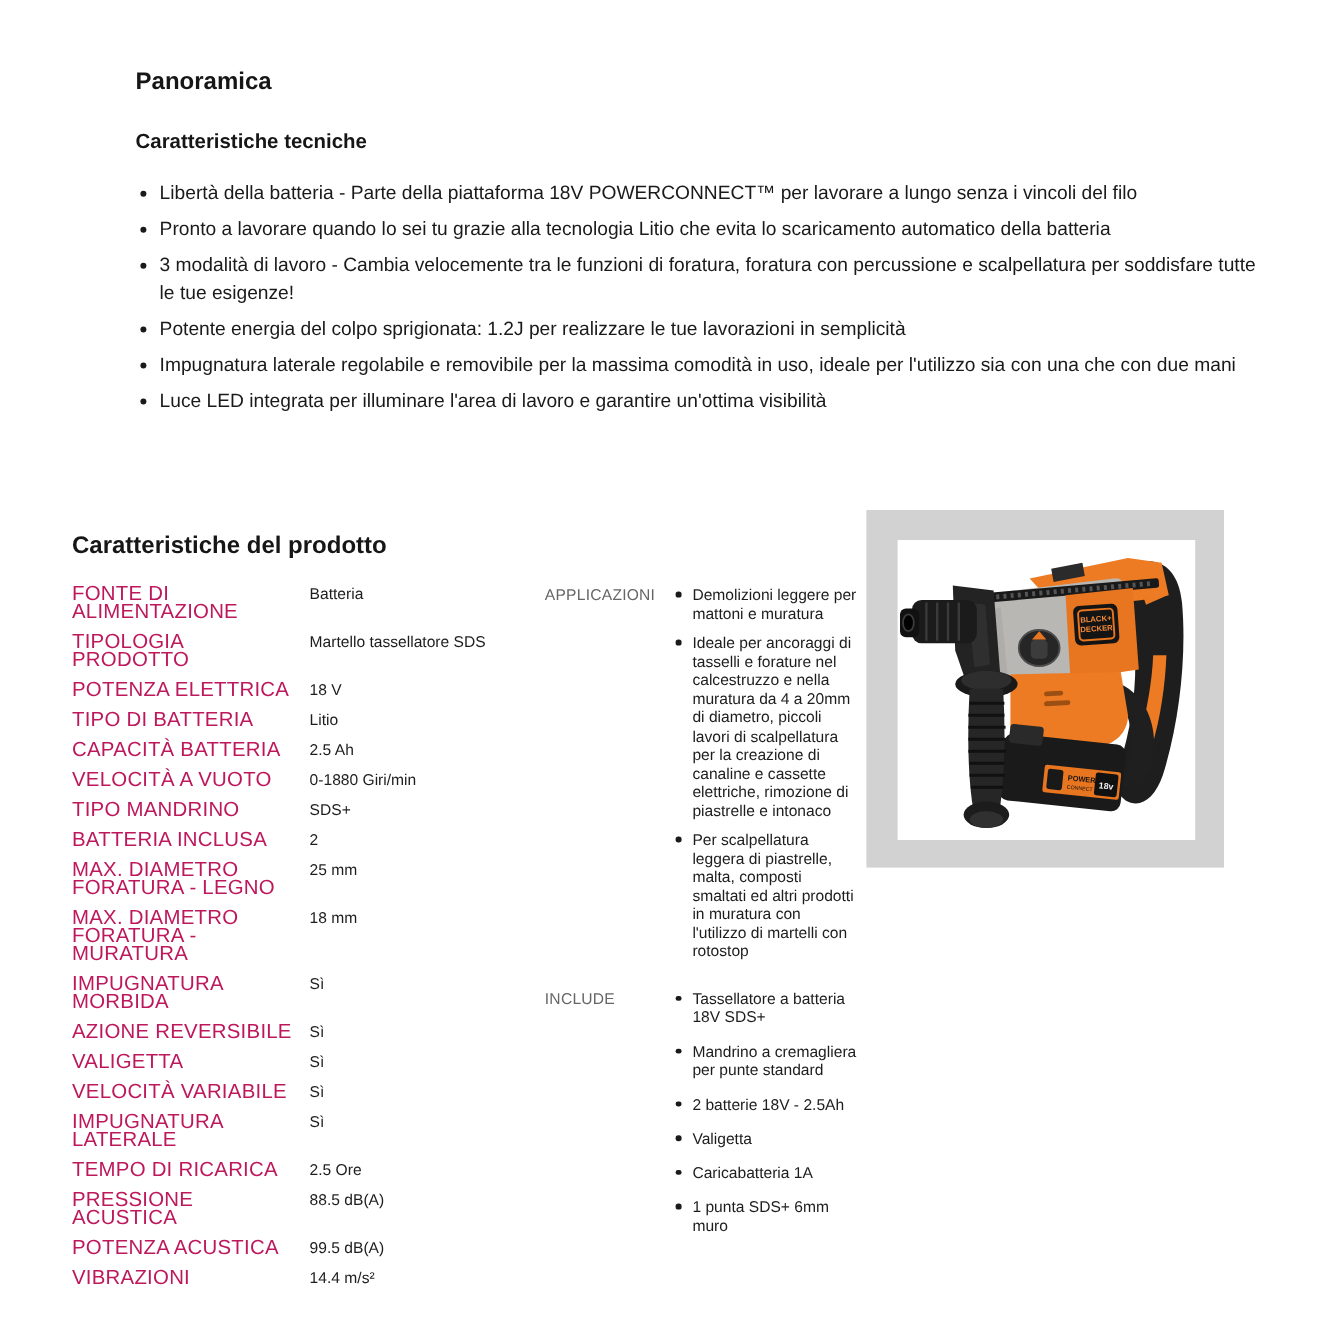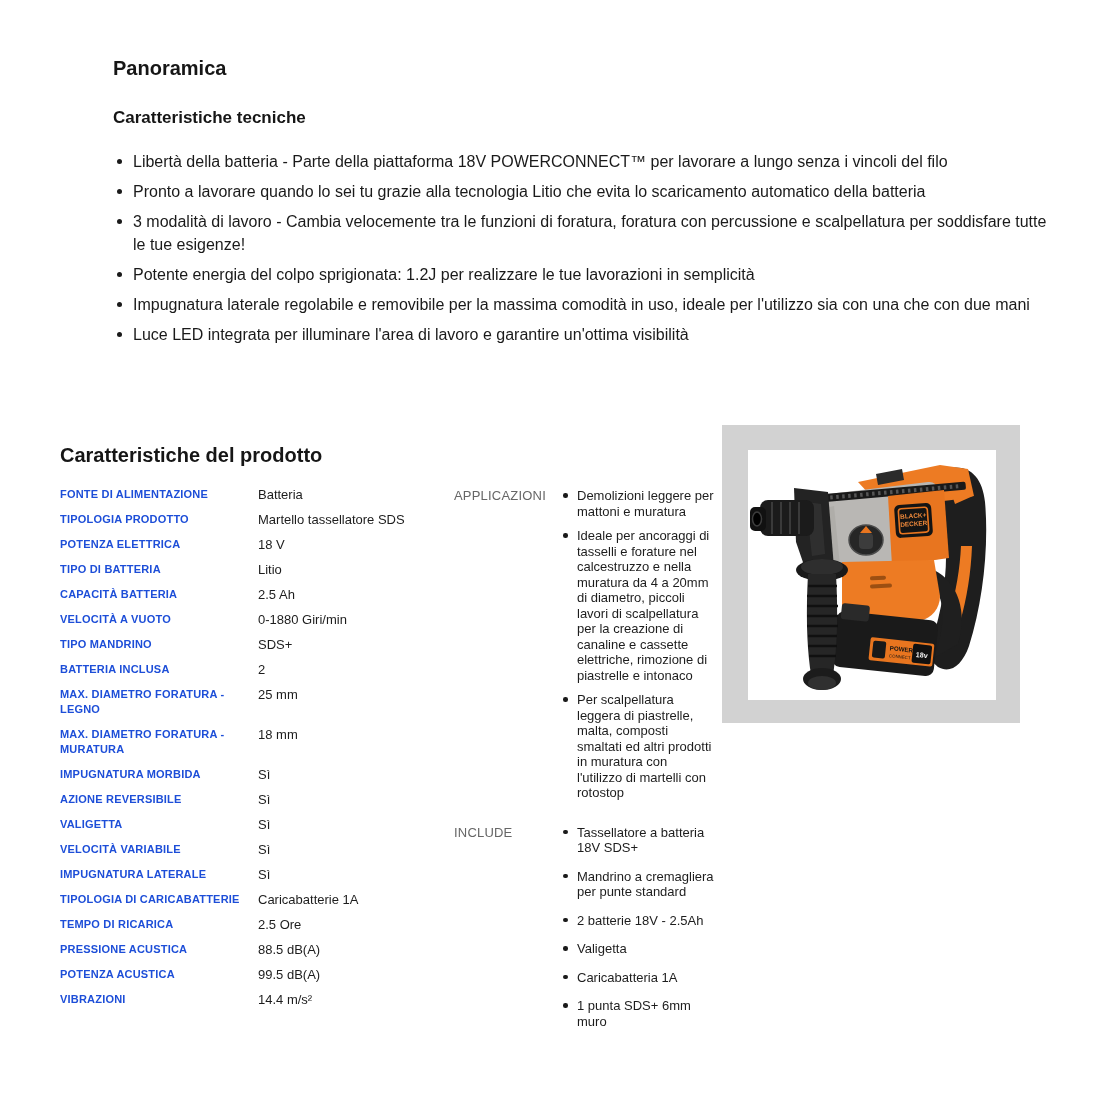--- a/index.html
+++ b/index.html
@@ -16,22 +16,22 @@
     color:#1a1a1a; margin-bottom:7px; }
   .bullet-dot { position:absolute; left:4px; top:9px; width:5px; height:5px; border-radius:50%;
     background:#1a1a1a; }
 
   
   .product-title { position:absolute; left:60px; top:443px; font-size:20px; font-weight:700;
     color:#161616; line-height:24px; }
 
   .specs { position:absolute; left:60px; top:487px; width:372px; }
   .spec-row { display:flex; margin-bottom:10px; }
-  .spec-label { width:198px; flex:0 0 198px; font-size:11px; line-height:15px; color:#1d4ed8;
-    letter-spacing:0.2px; padding-right:12px;font-weight:bold; }
+  .spec-label { width:198px; flex:0 0 198px; font-size:17px; line-height:15px; color:#be185d;
+    letter-spacing:0.2px; padding-right:12px; }
   .spec-value { flex:1; font-size:13px; line-height:15px; color:#1d1d1d; }
 
   .apps-col { position:absolute; left:454px; top:488px; width:288px; }
   .apps-group { display:flex; margin-bottom:15px; }
   .group-label { width:108px; flex:0 0 108px; font-size:13px; line-height:15px; color:#666666;
     letter-spacing:0.2px; }
   .group-items { list-style:none; width:152px; }
   .group-items li { position:relative; padding-left:15px; font-size:13px; line-height:15.5px;
     color:#1d1d1d; margin-bottom:9px; }
   .group-items.wide-gap li { margin-bottom:13px; }
@@ -116,24 +116,20 @@
         <div class="spec-label">VALIGETTA</div>
         <div class="spec-value">Sì</div>
       </div>
     <div class="spec-row">
         <div class="spec-label">VELOCITÀ VARIABILE</div>
         <div class="spec-value">Sì</div>
       </div>
     <div class="spec-row">
         <div class="spec-label">IMPUGNATURA LATERALE</div>
         <div class="spec-value">Sì</div>
-      </div>
-    <div class="spec-row">
-        <div class="spec-label">TIPOLOGIA DI CARICABATTERIE</div>
-        <div class="spec-value">Caricabatterie 1A</div>
       </div>
     <div class="spec-row">
         <div class="spec-label">TEMPO DI RICARICA</div>
         <div class="spec-value">2.5 Ore</div>
       </div>
     <div class="spec-row">
         <div class="spec-label">PRESSIONE ACUSTICA</div>
         <div class="spec-value">88.5 dB(A)</div>
       </div>
     <div class="spec-row">

